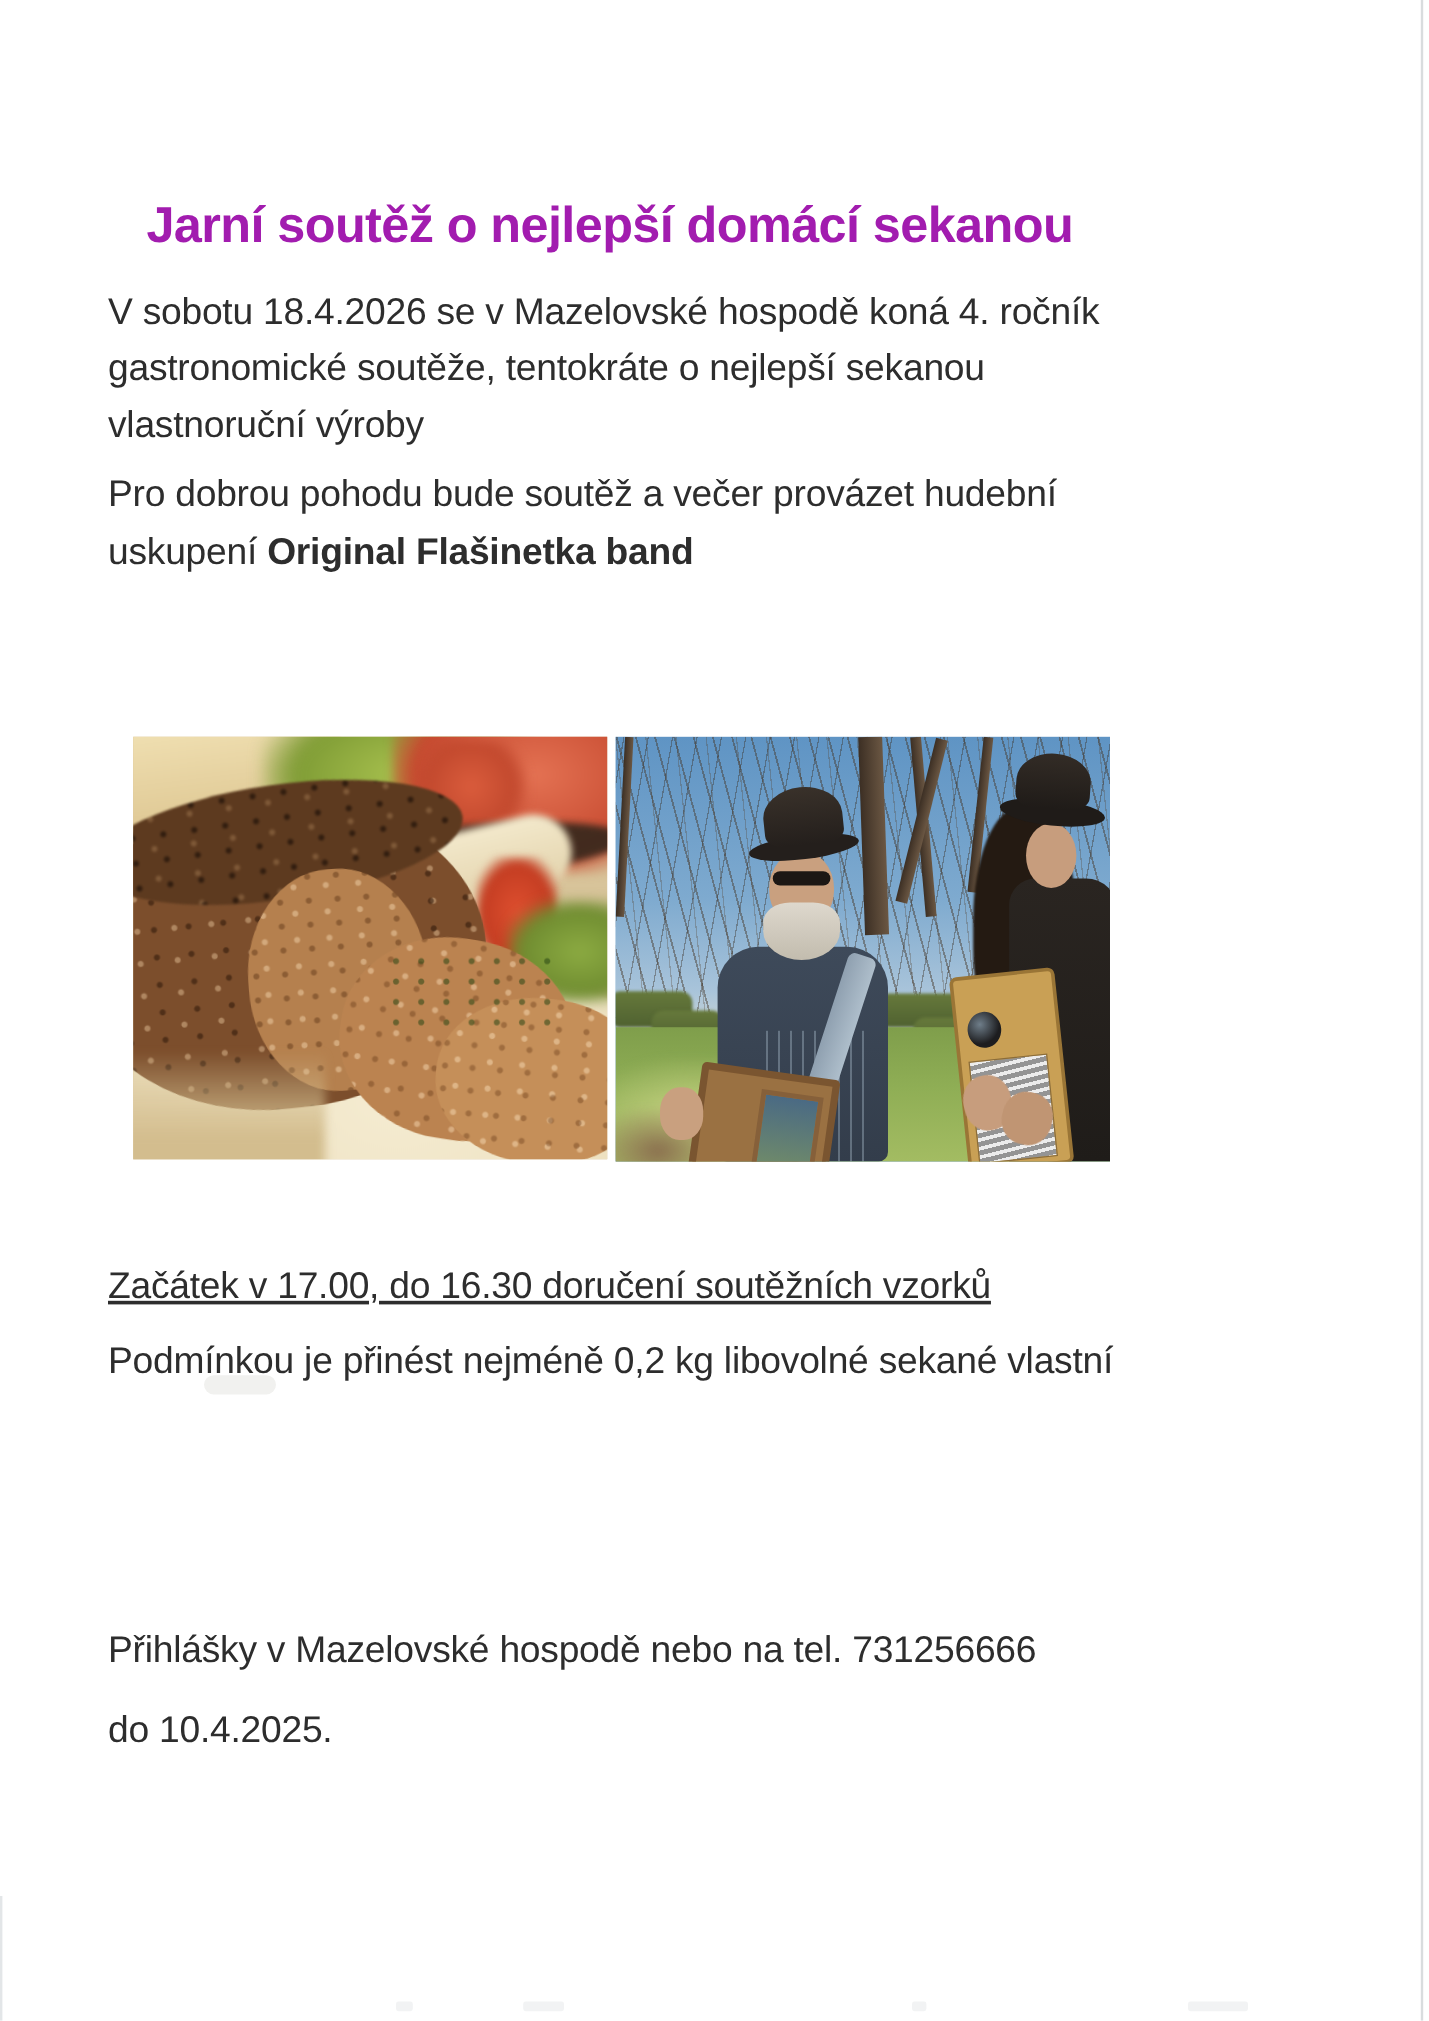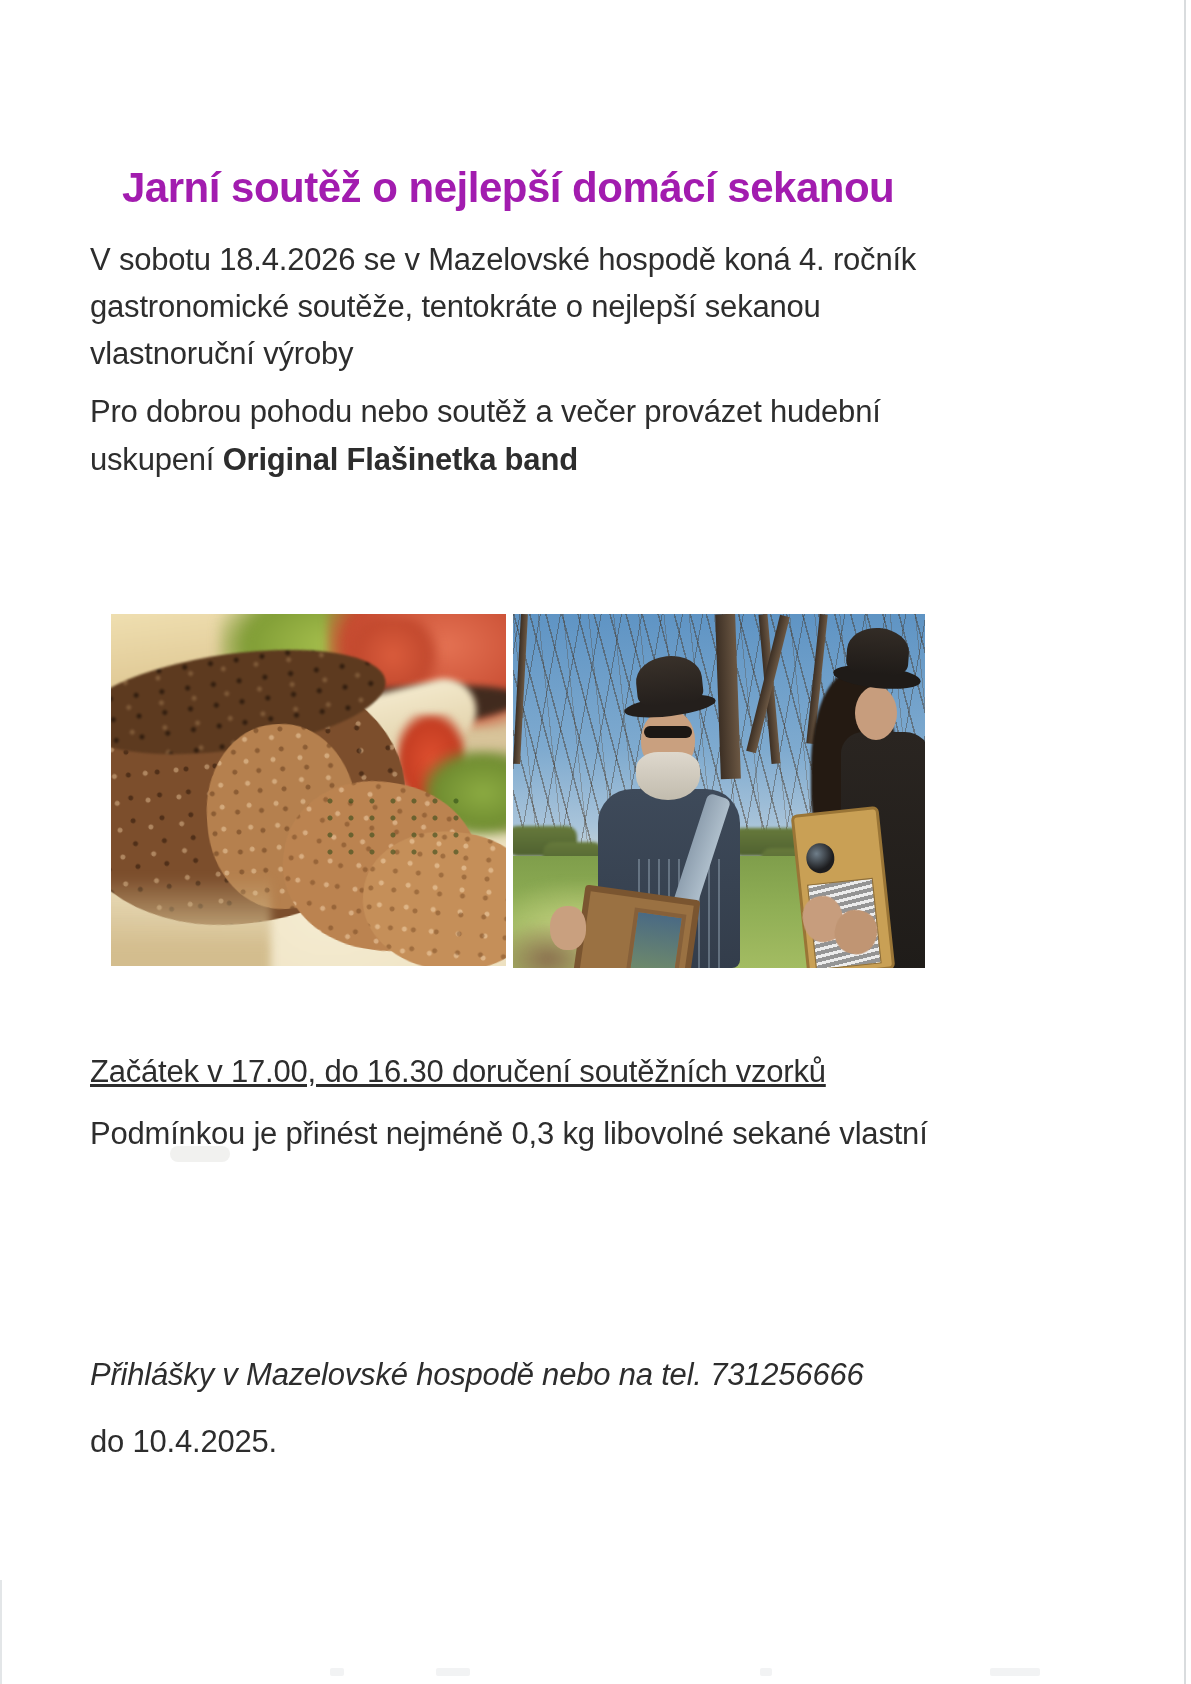--- a/index.html
+++ b/index.html
@@ -17,21 +17,21 @@
     left:122px;top:136px;
     font-size:42px;font-weight:700;letter-spacing:-0.5px;
     color:#a21caf;white-space:nowrap;
   }
   .para{font-size:31px;line-height:47px;letter-spacing:-0.2px;white-space:nowrap;}
   #intro{left:90px;top:236px;}
   #music{left:90px;top:388px;line-height:48px;}
   #music .bold{font-weight:700;text-align:center;}
   #schedule{left:90px;top:1048px;text-decoration:underline;}
   #condition{left:90px;top:1108px;line-height:52px;}
-  #registration{left:90px;top:1351px;font-style:italic;}
+  #registration{left:90px;top:1351px;}
   #deadline{left:90px;top:1418px;}
   
   .photo{position:absolute;top:614px;overflow:hidden;background:#cbb democratizing;}
   #photo-left{left:111px;width:395px;height:352px;background:#d8c49a;}
   #photo-right{left:513px;width:412px;height:354px;background:#7eaacf;}
   .layer{position:absolute;}
   
   .pl-bg{inset:0;background:linear-gradient(115deg,#e9d8b0 0%,#dcc69a 32%,#cdb183 62%,#ead dbc 100%);background-color:#d8c49a;}
   .pl-board{left:-24px;top:-14px;width:200px;height:84px;background:linear-gradient(180deg,#f0e0b2,#dfc894);transform:rotate(-7deg);border-bottom:5px solid #8a7450;filter:blur(1px);}
   .pl-lettuce{left:108px;top:-24px;width:235px;height:125px;background:radial-gradient(ellipse at 50% 45%,#a9c24f 0%,#7f9c35 55%,rgba(127,156,53,0) 78%);filter:blur(6px);}
@@ -135,21 +135,21 @@
 
 <h1 class="abs doc-title">Jarní soutěž o nejlepší domácí sekanou</h1>
 
 <div class="abs para" id="intro">
   <div>V sobotu 18.4.2026 se v Mazelovské hospodě koná 4. ročník</div>
   <div>gastronomické soutěže, tentokráte o nejlepší sekanou</div>
   <div>vlastnoruční výroby</div>
 </div>
 
 <div class="abs para" id="music">
-  <div>Pro dobrou pohodu nebo soutěž a večer provázet hudební</div>
+  <div>Pro dobrou pohodu bude soutěž a večer provázet hudební</div>
   <div><span>uskupení </span><span class="bold">Original Flašinetka band</span></div>
 </div>
 
 <div class="photo" id="photo-left">
   <div class="layer pl-bg"></div>
   <div class="layer pl-board"></div>
   <div class="layer pl-lettuce"></div>
   <div class="layer pl-tomato-big"></div>
   <div class="layer pl-tomato-2"></div>
   <div class="layer pl-bowl-rim"></div>
@@ -209,21 +209,21 @@
       <div class="layer wb-metal"></div>
     </div>
     <div class="layer wom-hand1"></div>
     <div class="layer wom-hand2"></div>
   </div>
 </div>
 
 <div class="abs para" id="schedule">Začátek v 17.00, do 16.30 doručení soutěžních vzorků</div>
 
 <div class="abs para" id="condition">
-  <div>Podmínkou je přinést nejméně 0,3 kg libovolné sekané vlastní</div>
+  <div>Podmínkou je přinést nejméně 0,2 kg libovolné sekané vlastní</div>
 </div>
 
 <div class="abs para" id="registration">Přihlášky v Mazelovské hospodě nebo na tel. 731256666</div>
 <div class="abs para" id="deadline">do 10.4.2025.</div>
 
 <div class="abs scan-edge-right"></div>
 <div class="abs scan-edge-left"></div>
 <div class="abs scan-smudge"></div>
 <div class="abs scan-mark m1"></div>
 <div class="abs scan-mark m2"></div>

